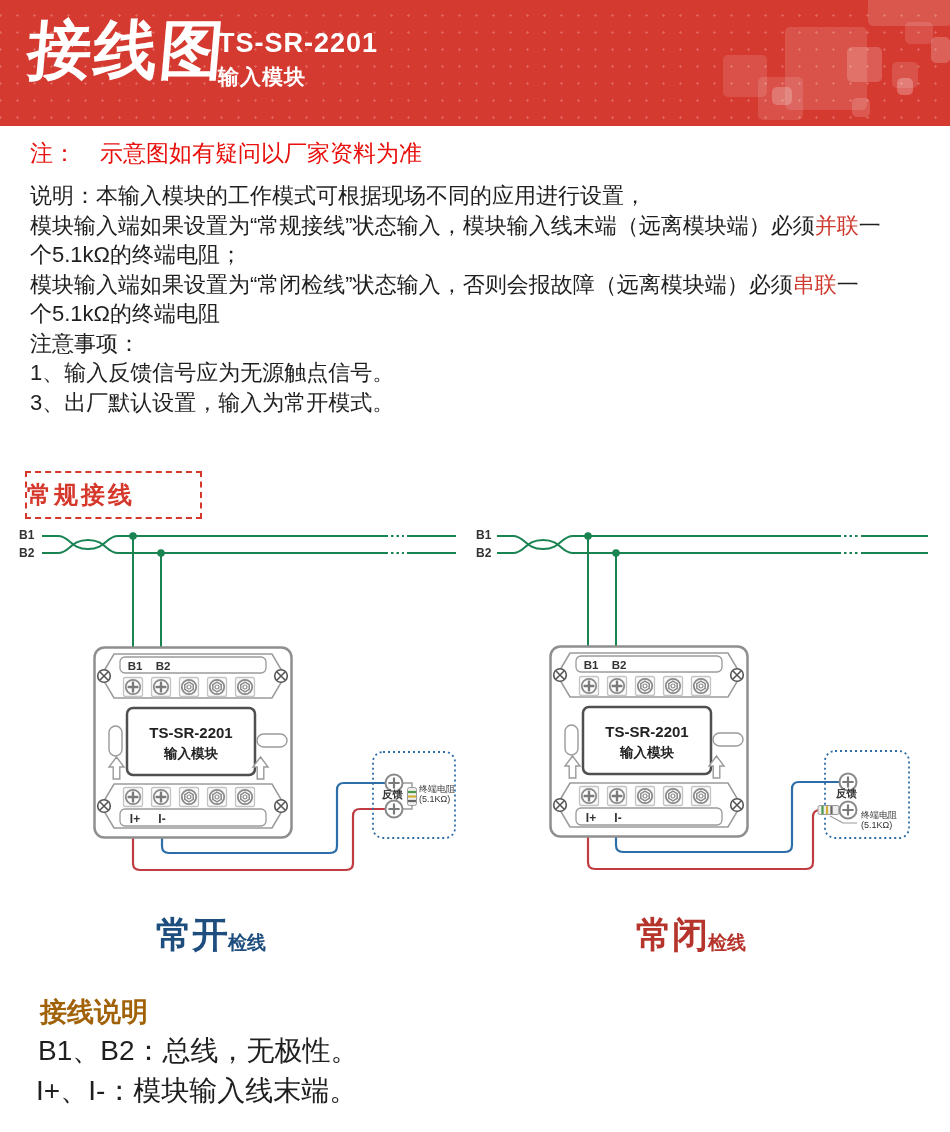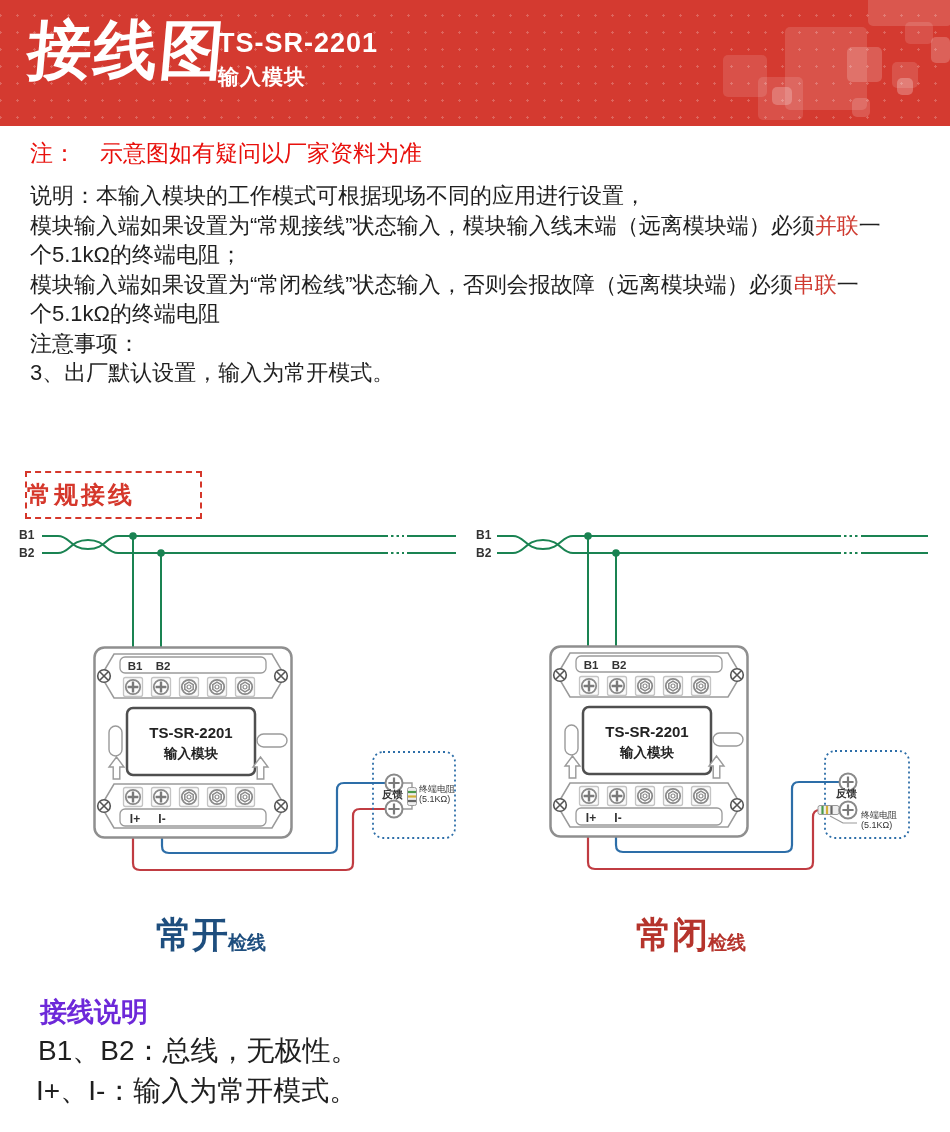--- a/index.html
+++ b/index.html
@@ -25,21 +25,21 @@
   
   .wires-svg{position:absolute;left:0;top:520px;}
   .module{position:absolute;}
   .buslab{position:absolute;font-size:12px;font-weight:600;color:#333;line-height:1;}
   .fb{position:absolute;font-size:10.5px;font-weight:600;color:#333;line-height:1;}
   .rlab{position:absolute;font-size:9px;color:#333;line-height:9.5px;white-space:nowrap;}
   .caption{position:absolute;display:flex;align-items:flex-end;font-weight:bold;}
   .cap-big{font-size:36px;line-height:1;}
   .cap-small{font-size:19px;line-height:1.12;}
   
-  .footer-title{position:absolute;left:40px;top:994px;font-size:27px;font-weight:bold;color:#6d28d9;}
+  .footer-title{position:absolute;left:40px;top:994px;font-size:27px;font-weight:bold;color:#a16207;}
   .footer-line{position:absolute;font-size:28px;color:#1f1f1f;}
   svg text{font-family:"Liberation Sans","DejaVu Sans",sans-serif;}
   .mod-outline{fill:#fff;stroke:#8f8f8f;stroke-width:2.5;}
   .hex{fill:#fff;stroke:#9a9a9a;stroke-width:1.5;}
   .strip{fill:#fff;stroke:#9a9a9a;stroke-width:1.3;}
   .panel{fill:#fff;stroke:#4f4f4f;stroke-width:2.5;}
   .pill{fill:#fff;stroke:#9a9a9a;stroke-width:1.4;}
   .modtxt{fill:#222;font-weight:bold;}
   .termtxt{fill:#333;font-weight:600;}
 </style>
@@ -99,20 +99,21 @@
     <span>示意图如有疑问以厂家资料为准</span>
   </div>
 
   <div class="desc">
     <div>说明：本输入模块的工作模式可根据现场不同的应用进行设置，</div>
     <div><span>模块输入端如果设置为“常规接线”状态输入，模块输入线末端（远离模块端）必须</span><span class="hl">并联</span><span>一</span></div>
     <div>个5.1kΩ的终端电阻；</div>
     <div><span>模块输入端如果设置为“常闭检线”状态输入，否则会报故障（远离模块端）必须</span><span class="hl">串联</span><span>一</span></div>
     <div>个5.1kΩ的终端电阻</div>
     <div>注意事项：</div>
+    <div>1、输入反馈信号应为无源触点信号。</div>
     <div>3、出厂默认设置，输入为常开模式。</div>
   </div>
 
   <div class="section-box">
     <span>常规接线</span>
   </div>
 
   <svg class="wires-svg" width="950" height="450" viewBox="0 0 950 450">
 
     <g stroke="#1a8352" stroke-width="2" fill="none">
@@ -265,15 +266,15 @@
     <span class="cap-big">常开</span>
     <span class="cap-small">检线</span>
   </div>
   <div class="caption" style="left:636px;top:917px;color:#b5342c">
     <span class="cap-big">常闭</span>
     <span class="cap-small">检线</span>
   </div>
 
   <div class="footer-title">接线说明</div>
   <div class="footer-line" style="left:38px;top:1032px">B1、B2：总线，无极性。</div>
-  <div class="footer-line" style="left:36px;top:1072px">I+、I-：输入为常开模式。</div>
+  <div class="footer-line" style="left:36px;top:1072px">I+、I-：模块输入线末端。</div>
 
 </div>
 
 </body></html>

